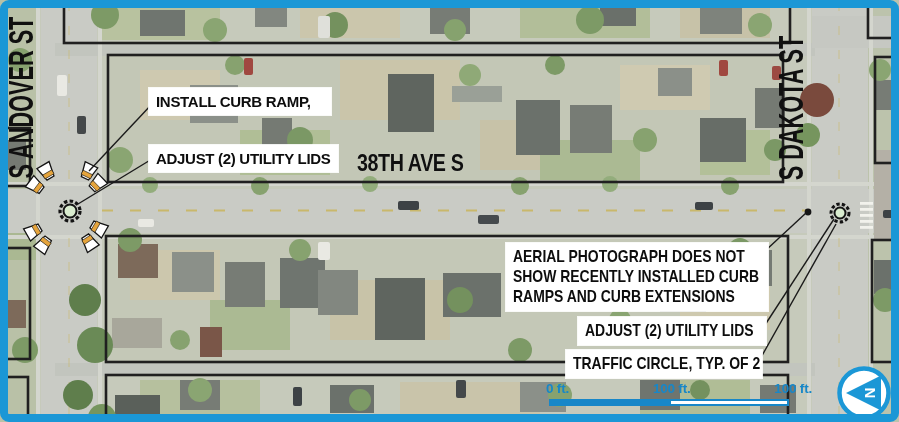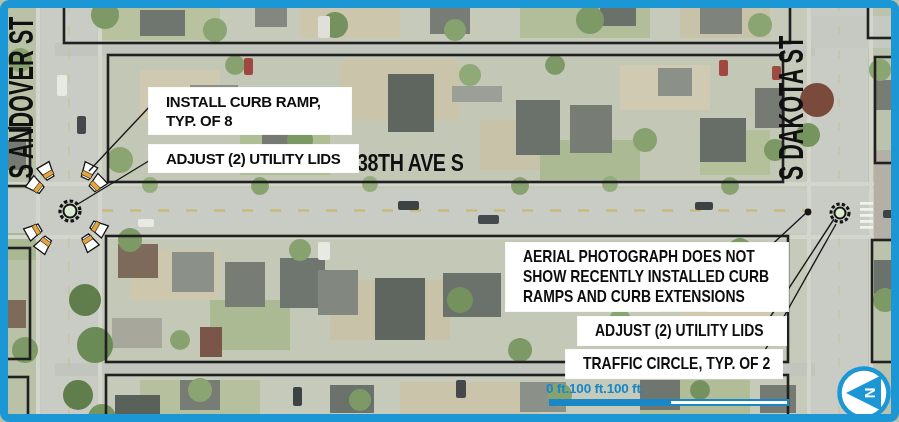--- a/index.html
+++ b/index.html
@@ -9,29 +9,29 @@
   .frame{position:absolute;left:0;top:0;right:0;bottom:0;z-index:6;
          border:8px solid var(--frame-blue,#1b97d6);border-radius:9px;pointer-events:none;}
   
   .street-label{position:absolute;z-index:3;color:#101010;font-weight:700;white-space:nowrap;}
   .street-label.h{font-size:24px;letter-spacing:-0.5px;transform:scaleX(0.82);transform-origin:left center;
                   text-shadow:0 0 1px rgba(255,255,255,.35);}
   .street-label.v{width:260px;height:40px;line-height:40px;text-align:center;font-size:35px;
                   transform:translate(-50%,-50%) rotate(-90deg) scaleX(0.62);}
   
   .callout{position:absolute;z-index:4;background:var(--callout-bg,#fff);color:#0d0d0d;
-           font-weight:700;padding:4px 17px;box-shadow:0 0 0 1px rgba(255,255,255,.9);}
+           font-weight:700;padding:4px 7px;box-shadow:0 0 0 1px rgba(255,255,255,.9);}
   .callout .ln{white-space:nowrap;}
   .callout.small{font-size:15px;letter-spacing:-0.3px;line-height:19px;}
   .callout.big{font-size:17px;line-height:20px;}
   .callout.big .ln{transform:scaleX(0.82);transform-origin:left center;}
   
   .scalebar{position:absolute;left:546px;top:381px;width:266px;z-index:4;
             color:var(--scale-blue,#1787c8);font-size:13.5px;font-weight:700;letter-spacing:-0.2px;}
-  .scalebar .labels{display:flex;justify-content:flex-start;align-items:baseline;}
+  .scalebar .labels{display:flex;justify-content:space-between;align-items:baseline;}
   .scalebar .bar{display:flex;width:240px;height:7px;margin:3px 0 0 3px;}
   .scalebar .seg{width:50%;height:100%;box-sizing:border-box;}
   .scalebar .seg.filled{background:var(--scale-blue,#1787c8);}
   .scalebar .seg.empty{background:#ffffff;border:2px solid var(--scale-blue,#1787c8);}
   .north{position:absolute;left:835px;top:364px;z-index:5;}
 </style>
 <style>
   .ramp-stripe{fill:var(--ramp-yellow);}
   .circle-fill{fill:var(--circle-green);}
   .leader{stroke:var(--leader-black);}
@@ -270,21 +270,20 @@
       </g>
     </g>
   </svg>
 
   <div class="street-label h" style="left:357px;top:149px;">38TH AVE S</div>
   <div class="street-label v" style="left:21px;top:98px;">S ANDOVER ST</div>
   <div class="street-label v" style="left:791px;top:108px;">S DAKOTA ST</div>
 
   <div class="callout small" style="left:149px;top:88px;min-width:168px;">
     <div class="ln">INSTALL CURB RAMP,</div>
-    <div class="ln">TYP. OF 8</div>
   </div>
   <div class="callout small" style="left:149px;top:145px;">
     <div class="ln">ADJUST (2) UTILITY LIDS</div>
   </div>
   <div class="callout big" style="left:506px;top:243px;width:248px;">
     <div class="ln">AERIAL PHOTOGRAPH DOES NOT</div>
     <div class="ln">SHOW RECENTLY INSTALLED CURB</div>
     <div class="ln">RAMPS AND CURB EXTENSIONS</div>
   </div>
   <div class="callout big" style="left:578px;top:317px;width:174px;">

